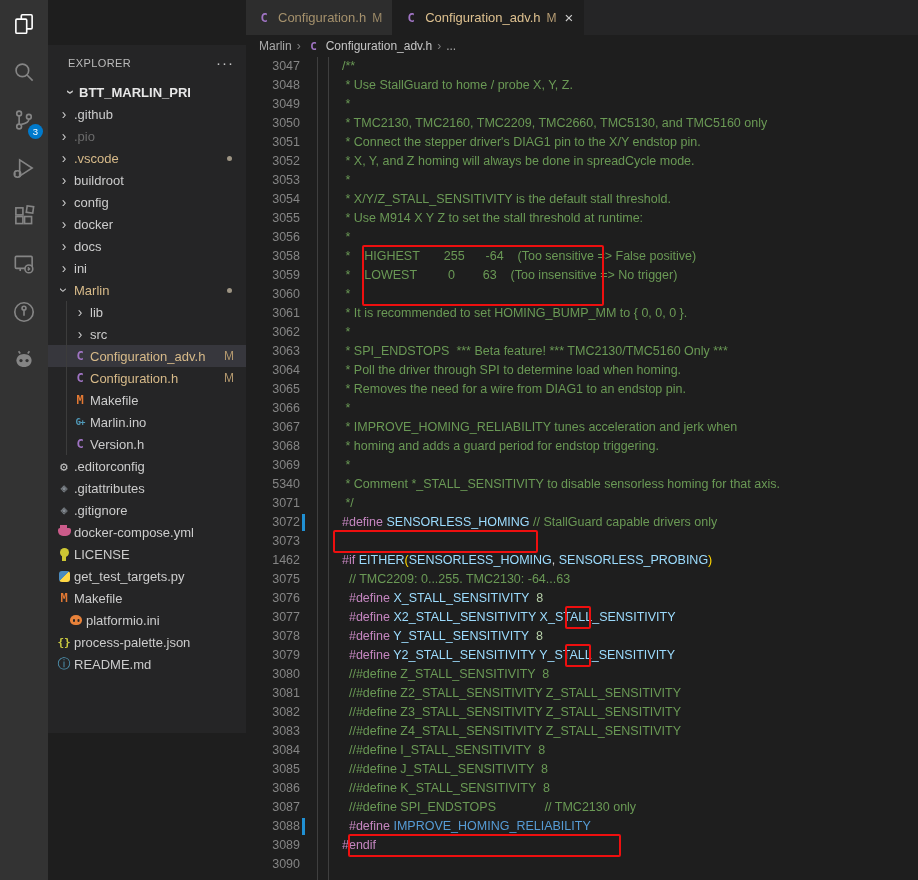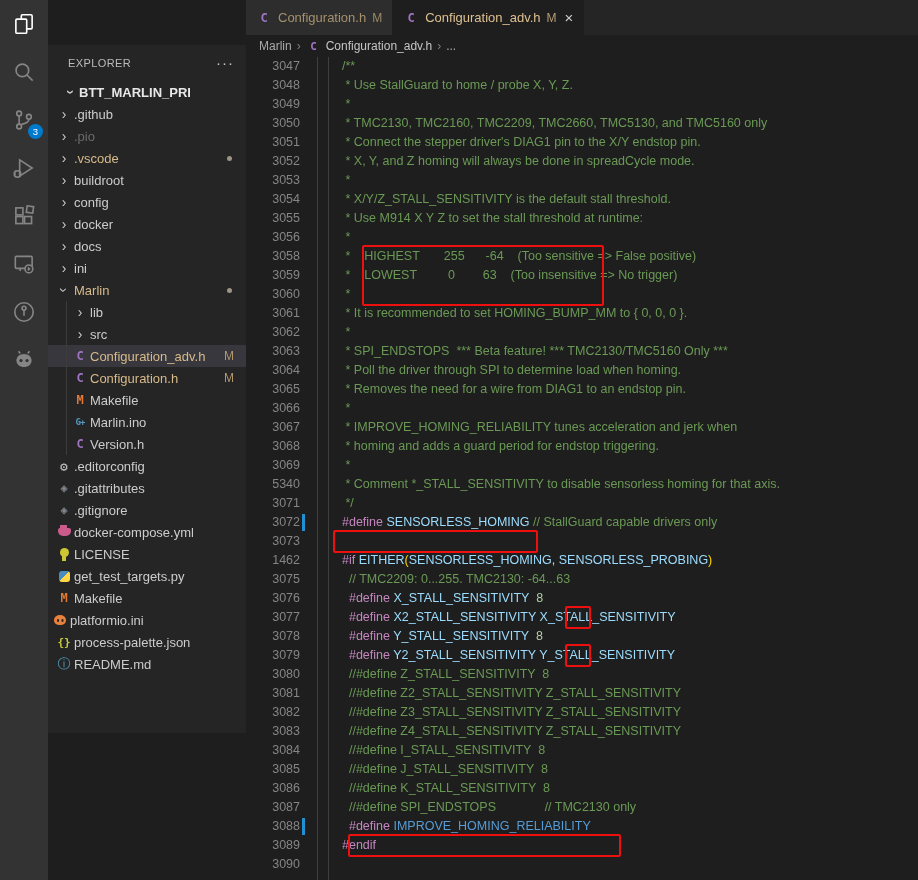--- a/index.html
+++ b/index.html
@@ -265,21 +265,21 @@
         <div class="trow" style="padding-left: 8px;">
           <span class="ticon">
             <span class="shape-python"></span>
           </span>
           <span class="lbl normal">get_test_targets.py</span>
         </div>
         <div class="trow" style="padding-left: 8px;">
           <span class="ticon ic-m">M</span>
           <span class="lbl normal">Makefile</span>
         </div>
-        <div class="trow" style="padding-left: 4px;">
+        <div class="trow" style="padding-left: 20px;">
           <span class="ticon">
             <span class="shape-pio"></span>
           </span>
           <span class="lbl normal">platformio.ini</span>
         </div>
         <div class="trow" style="padding-left: 8px;">
           <span class="ticon ic-json">{}</span>
           <span class="lbl normal">process-palette.json</span>
         </div>
         <div class="trow" style="padding-left: 8px;">

